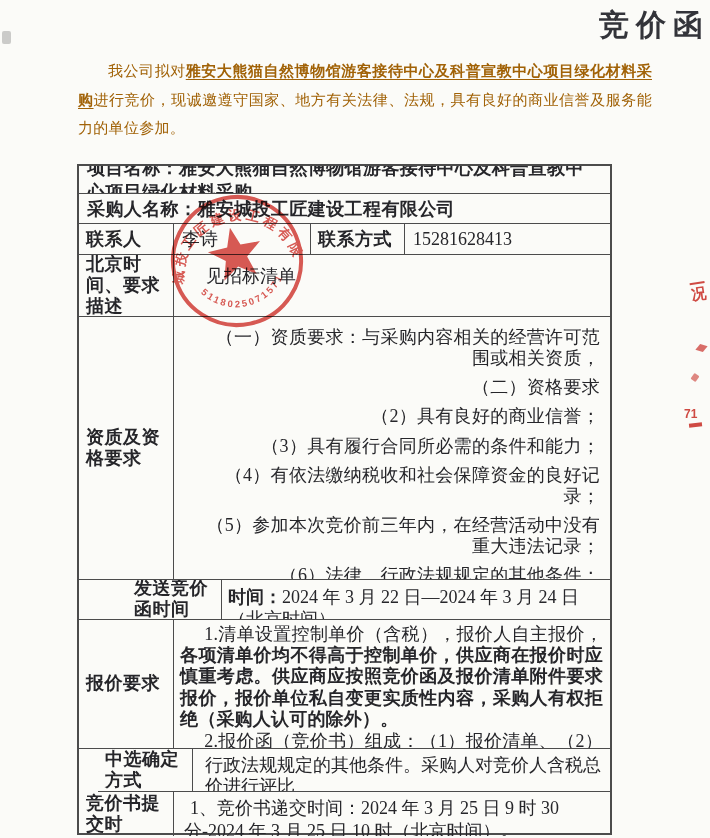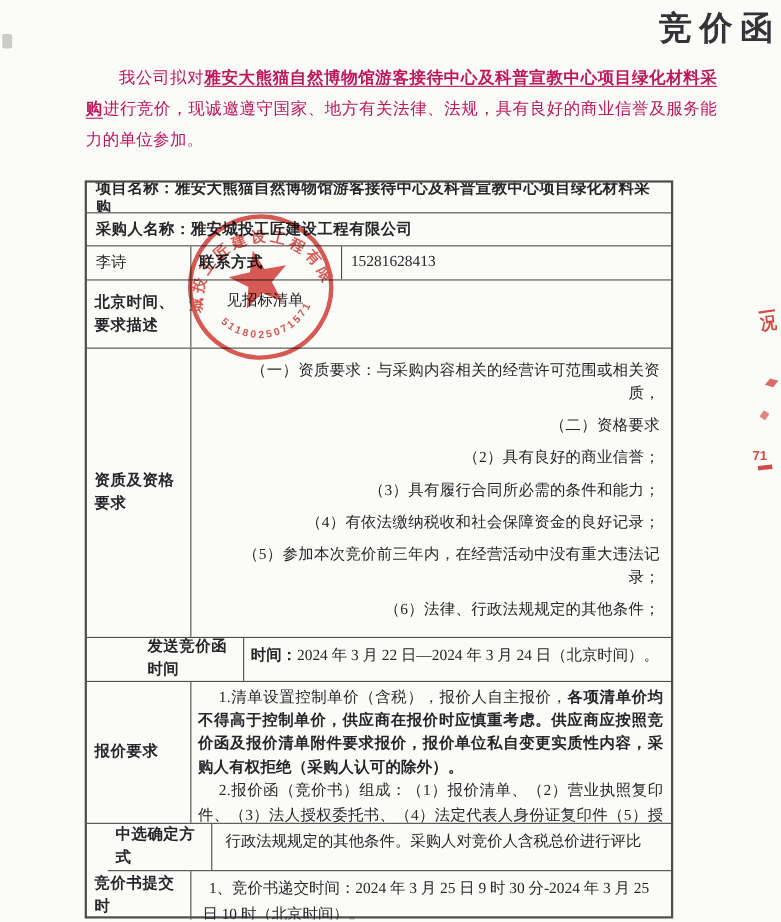--- a/index.html
+++ b/index.html
@@ -17,29 +17,29 @@
     position:absolute; left:0; top:5px; width:710px;
     text-align:right; font-size:30px; font-weight:bold;
     letter-spacing:7px; text-indent:7px; color:#33343a;
     font-family:"Liberation Sans","DejaVu Sans",sans-serif;
   }
 
   
   .intro {
     position:absolute; left:78px; top:57px; width:574px;
     font-size:15px; line-height:28.6px; text-align:justify;
-    text-indent:2em; letter-spacing:0.3px; color:#be185d;
+    text-indent:2em; letter-spacing:0.3px; color:#a16207;
   }
   .intro .uline { font-weight:bold; text-decoration:underline; text-underline-offset:3px; }
 
   
   .btable {
     position:absolute; left:77px; top:164px; width:535px; height:671px;
     border:2px solid #4c4c4c; background:transparent;
-    font-size:14px;
+    font-size:18px;
   }
   .trow { display:grid; border-bottom:1.5px solid #4c4c4c; }
   .trow:last-child { border-bottom:none; }
   .r1 { height:28px; grid-template-columns:1fr; }
   .r2 { height:30px; grid-template-columns:1fr; }
   .r3 { height:31px; grid-template-columns:95px 137px 94px 1fr; }
   .r4 { height:62px; grid-template-columns:95px 1fr; }
   .r5 { height:262.5px; grid-template-columns:95px 1fr; }
   .r6 { height:40px; grid-template-columns:95px 1fr;padding-left:48px; }
   .r7 { height:129px; grid-template-columns:95px 1fr; }
@@ -97,20 +97,21 @@
 
     <div class="trow r1">
       <div class="cell fullrow">项目名称：雅安大熊猫自然博物馆游客接待中心及科普宣教中心项目绿化材料采购</div>
     </div>
 
     <div class="trow r2">
       <div class="cell fullrow">采购人名称：雅安城投工匠建设工程有限公司</div>
     </div>
 
     <div class="trow r3">
+      <div class="cell lbl">联系人</div>
       <div class="cell val-plain">李诗</div>
       <div class="cell lbl">联系方式</div>
       <div class="cell val-plain">15281628413</div>
     </div>
 
     <div class="trow r4">
       <div class="cell lbl">北京时间、要求描述</div>
       <div class="cell scope-val">见招标清单</div>
     </div>
 

